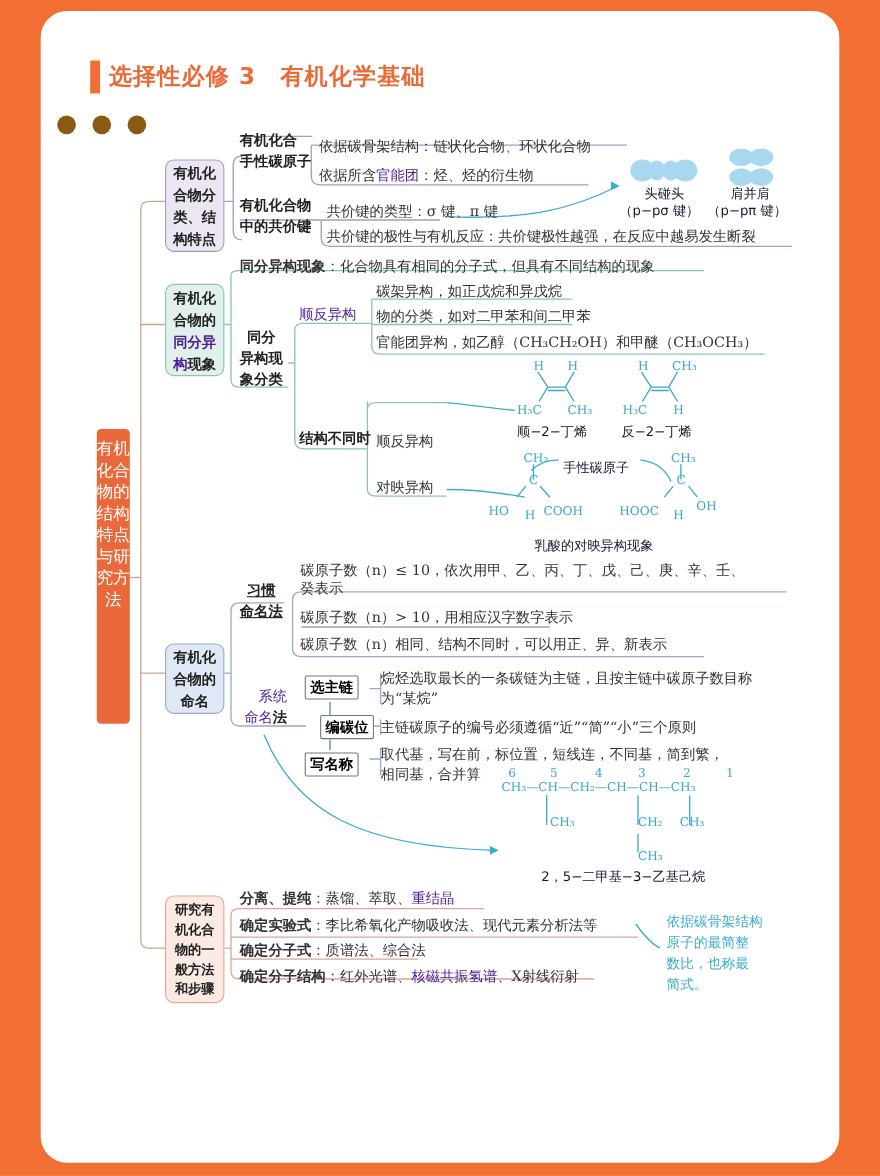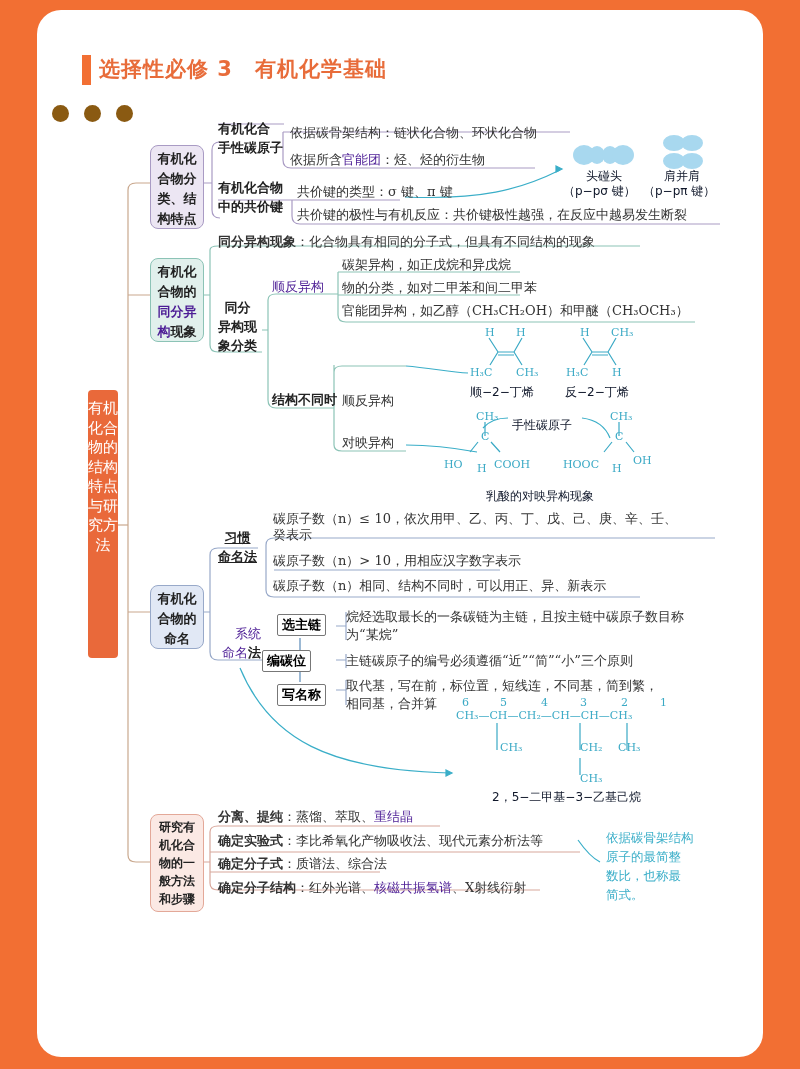--- a/index.html
+++ b/index.html
@@ -197,21 +197,21 @@
 <div class="txt" style="left:273px;top:510px;">碳原子数（n）≤ 10，依次用甲、乙、丙、丁、戊、己、庚、辛、壬、</div>
 <div class="txt" style="left:273px;top:526px;">癸表示</div>
 <div class="txt" style="left:273px;top:552px;">碳原子数（n）&gt; 10，用相应汉字数字表示</div>
 <div class="txt" style="left:273px;top:577px;">碳原子数（n）相同、结构不同时，可以用正、异、新表示</div>
 
 <div class="lbl" style="left:222px;top:624px;text-align:right;font-weight:normal;">
   <div class="orange">系统</div>
   <div><span class="orange">命名</span><b>法</b></div>
 </div>
 <div class="box" style="left:277px;top:614px;">选主链</div>
-<div class="box" style="left:262px;top:650px;text-align:center;">编碳位</div>
+<div class="box" style="left:291px;top:650px;text-align:center;">编碳位</div>
 <div class="box" style="left:277px;top:684px;">写名称</div>
 <div class="txt" style="left:346px;top:608px;">烷烃选取最长的一条碳链为主链，且按主链中碳原子数目称</div>
 <div class="txt" style="left:346px;top:626px;">为“某烷”</div>
 <div class="txt" style="left:346px;top:652px;">主链碳原子的编号必须遵循“近”“简”“小”三个原则</div>
 <div class="txt" style="left:346px;top:677px;">取代基，写在前，标位置，短线连，不同基，简到繁，</div>
 <div class="txt" style="left:346px;top:695px;">相同基，合并算</div>
 
 <div class="chem" style="left:462px;top:696px;">6</div>
 <div class="chem" style="left:500px;top:696px;">5</div>
 <div class="chem" style="left:541px;top:696px;">4</div>

